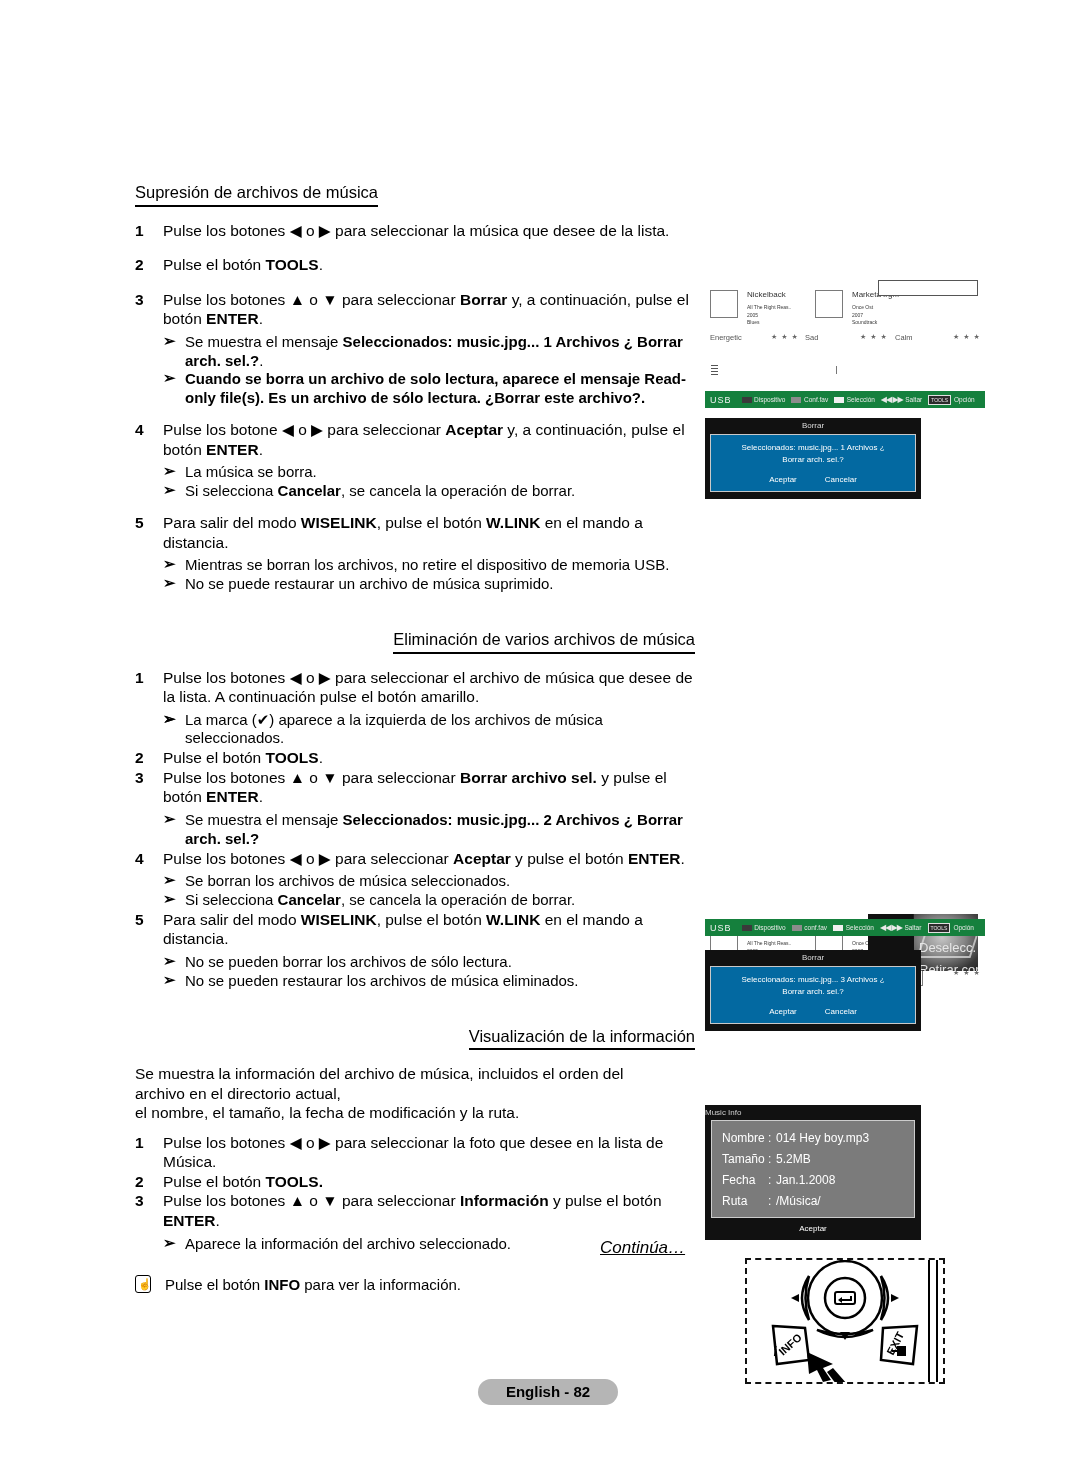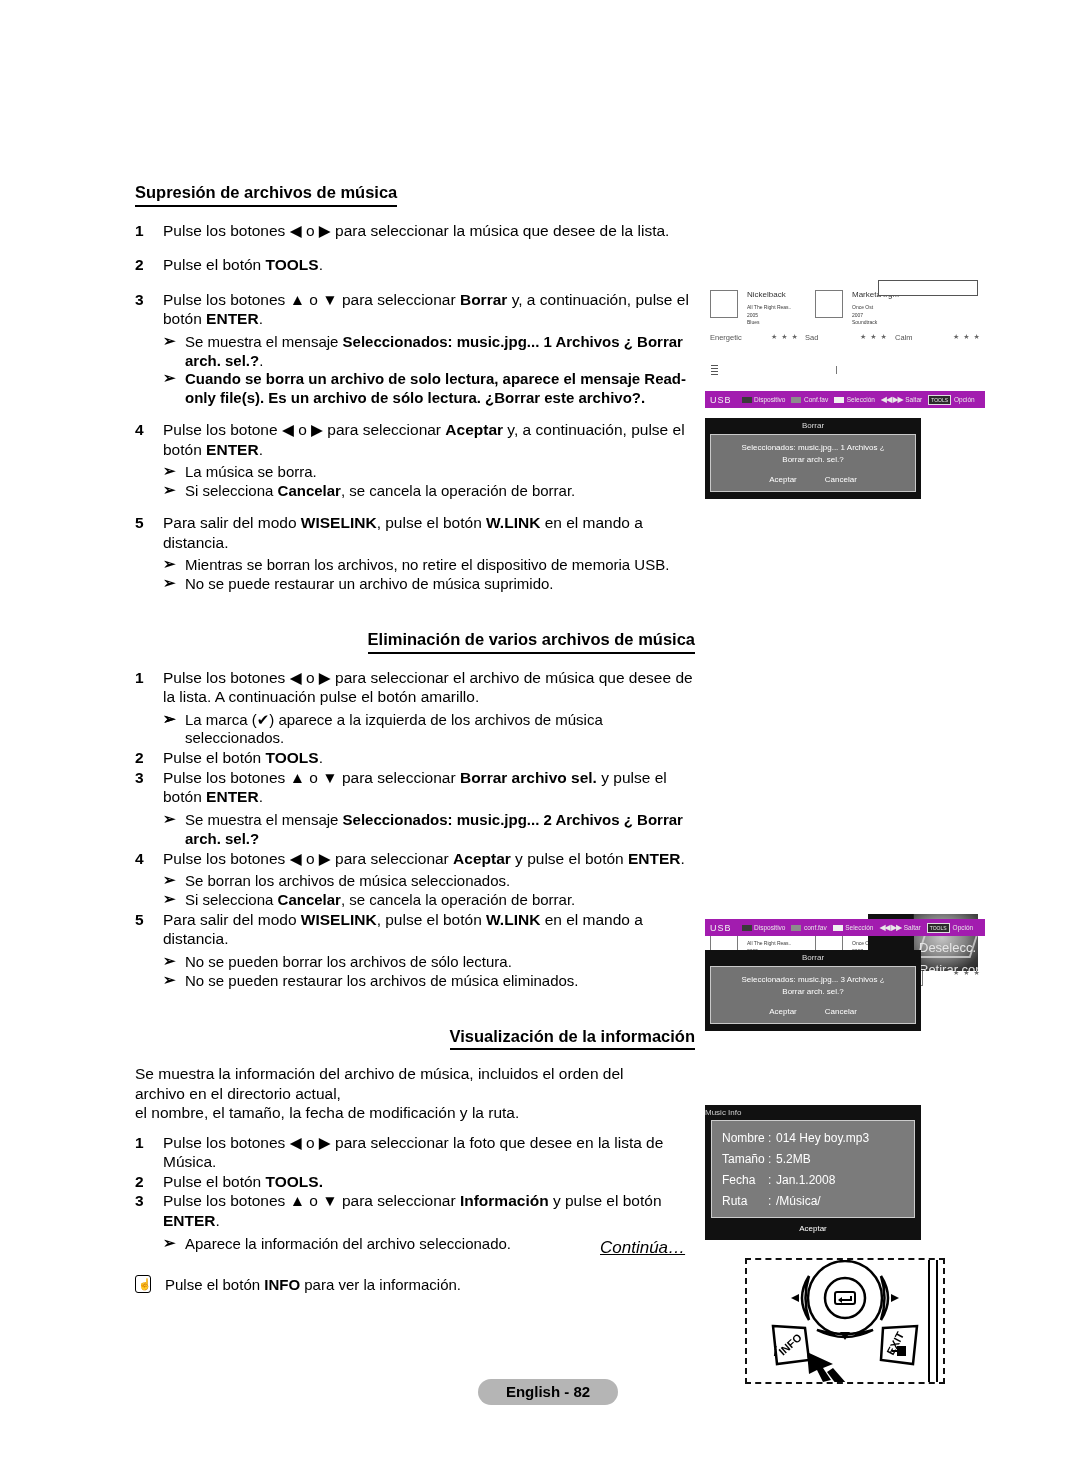--- a/index.html
+++ b/index.html
@@ -22,21 +22,21 @@
   
   .col-left {
     position: absolute;
     left: 135px;
     top: 182px;
     width: 560px;
   }
 
   h2.section-head {
     font-size: 16.5px;
-    font-weight: bold;
+    font-weight: normal;
     margin: 0 0 14px 0;
     padding-bottom: 2px;
     display: inline-block;
     border-bottom: 2px solid #000;
     line-height: 1.25;
   }
   .head-wrap { margin-top: 0; }
   .head-wrap.gap { margin-top: 35px; text-align: right; }
 
   .step {
@@ -182,28 +182,29 @@
     width: 1px;
     height: 8px;
     background: #777;
   }
 
   
   .statusbar {
     position: absolute;
     width: 280px;
     height: 17px;
-    background: #a21caf;
+    background: #15803d;
     color: #e8e8e8;
     font-size: 6.5px;
     display: flex;
     align-items: center;
     padding: 6px 5px;
     box-sizing: border-box;
     white-space: nowrap;
+    justify-content: space-between;
   }
   .statusbar .usb {
     font-size: 9px;
     letter-spacing: 1px;
     margin-right: 10px;
     color: #f2f2f2;
   }
   .sb-item { display: inline-flex; align-items: center; margin-right: 6px; }
   .chip {
     display: inline-block;
@@ -235,21 +236,21 @@
   .dialog-title {
     height: 16px;
     line-height: 16px;
     text-align: center;
     color: #dcdcdc;
     font-size: 8px;
     background: #111111;
   }
   .dialog-body {
     margin: 0 5px;
-    background: #737373;
+    background: #0369a1;
     border: 1px solid #c9c9c9;
     padding: 7px 4px 7px 4px;
     box-sizing: border-box;
     text-align: center;
   }
   .dialog-msg {
     color: #ffffff;
     font-size: 8px;
     line-height: 1.55;
   }

